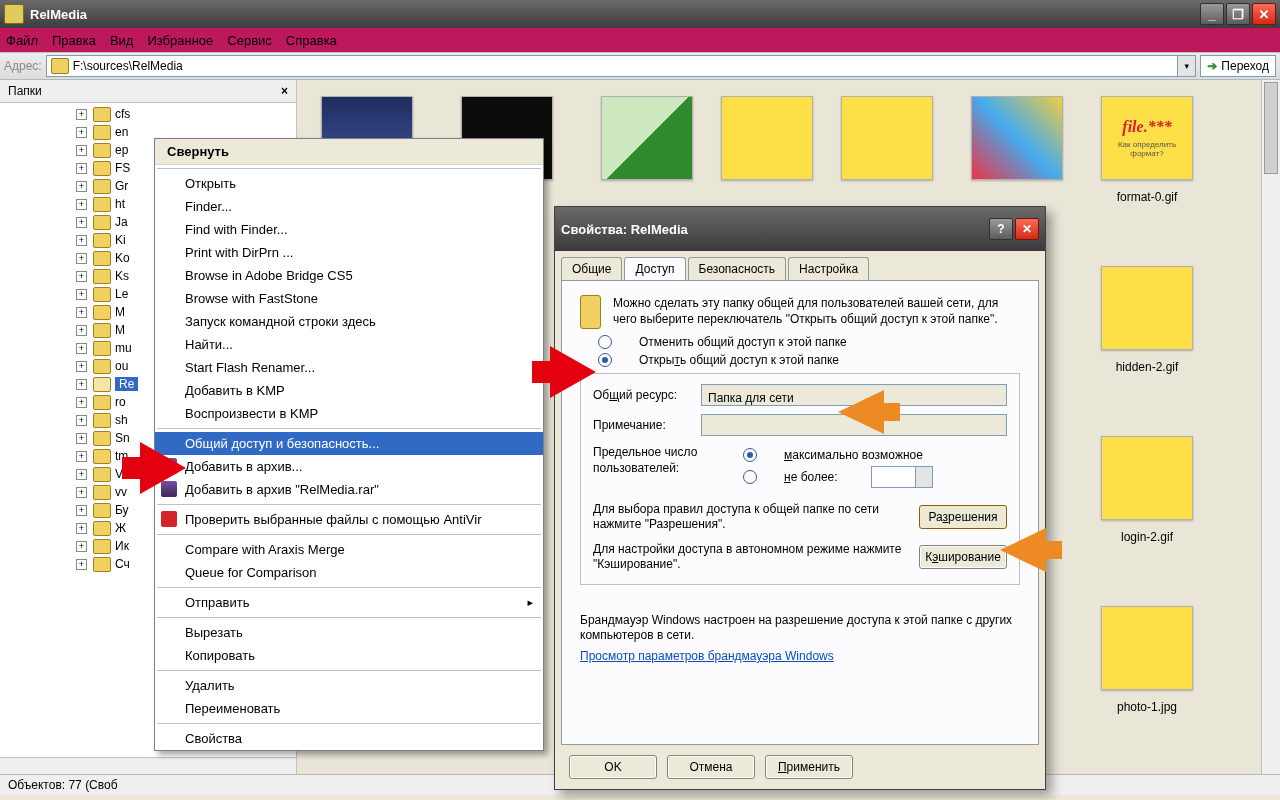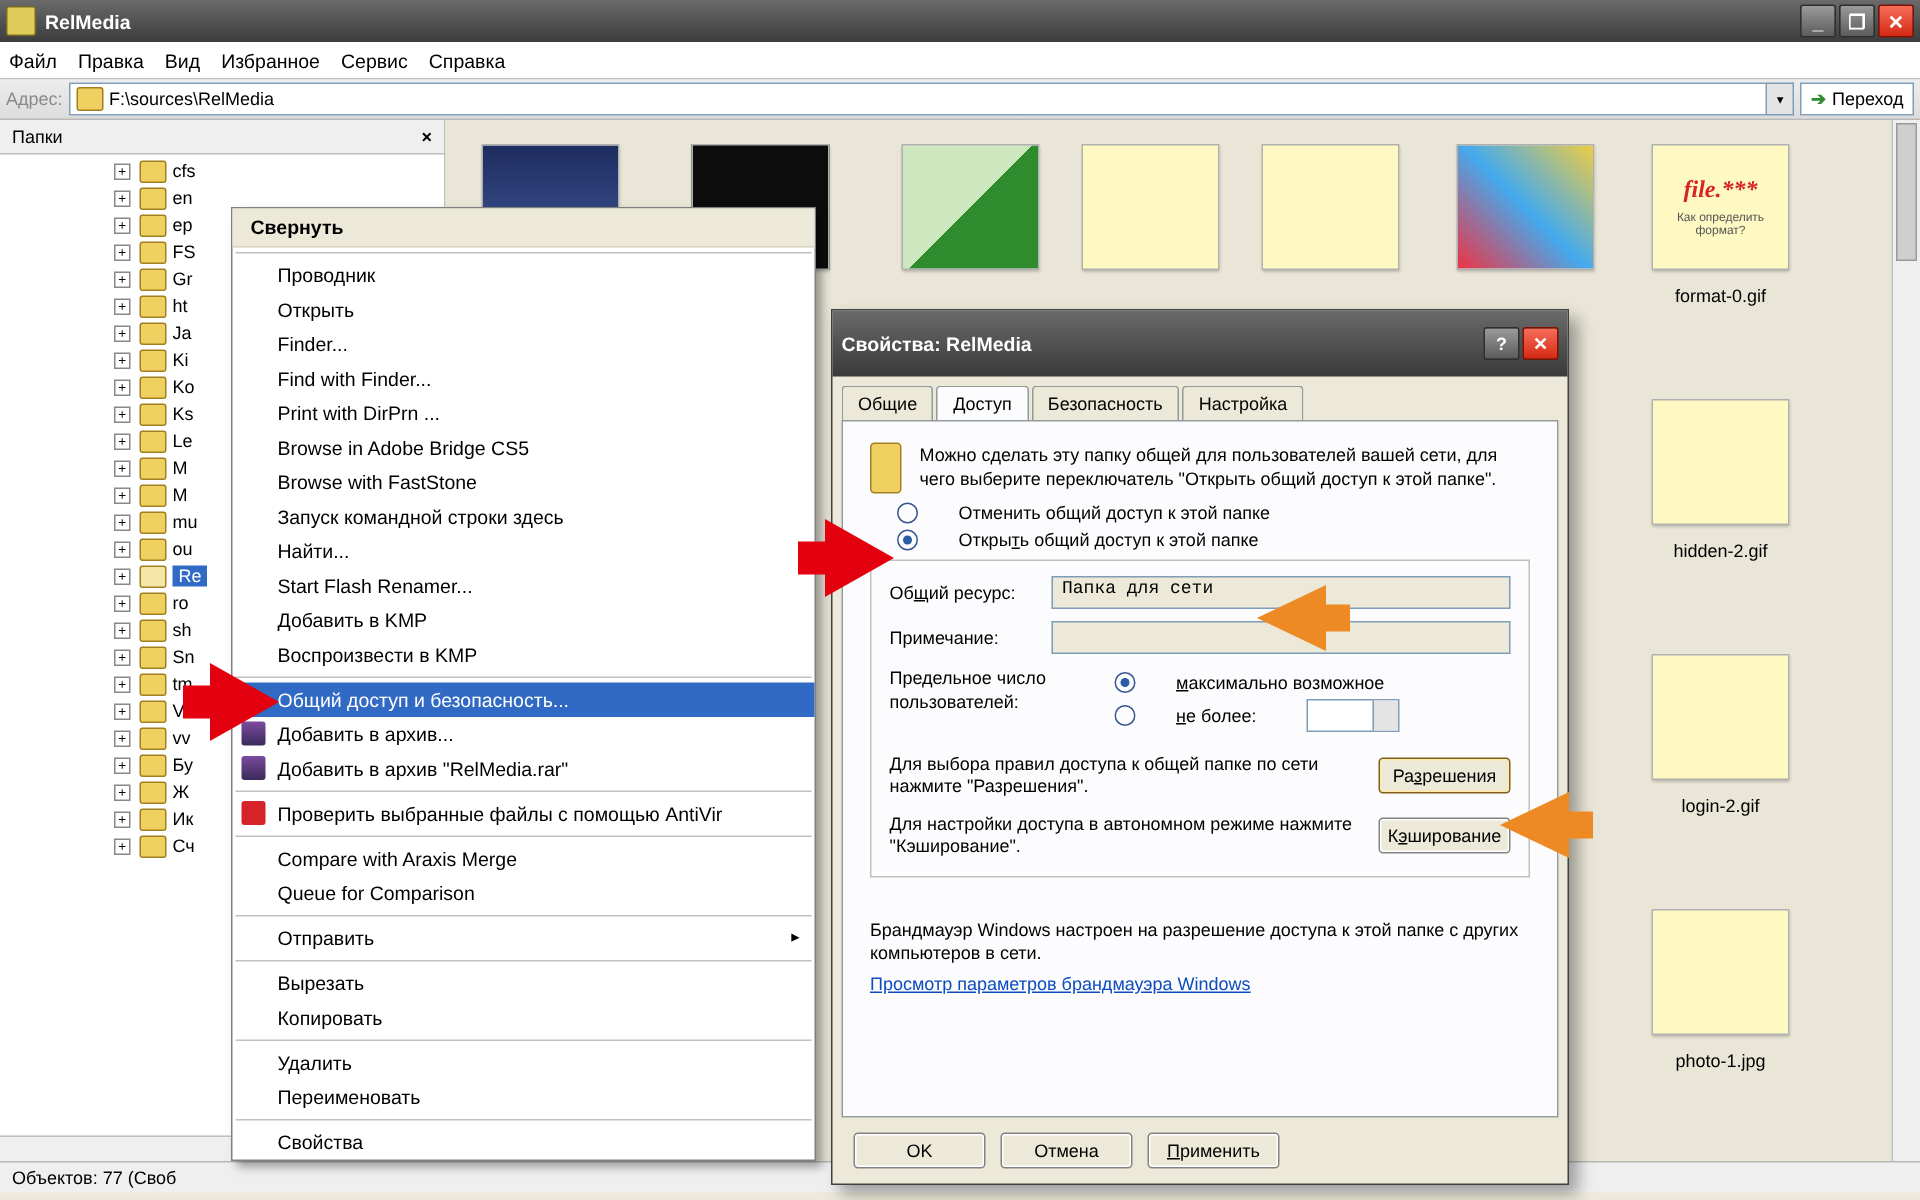--- a/index.html
+++ b/index.html
@@ -10,21 +10,21 @@
  display:flex;align-items:center;color:#fff;padding:0 4px;}
 .titlebar .icon{width:18px;height:18px;background:#e0cc5a;border:1px solid #7a6c20;
  margin-right:6px;border-radius:2px;}
 .titlebar .title{font-size:13px;font-weight:bold;flex:1;}
 .titlebar .btn{width:22px;height:20px;margin-left:2px;display:flex;
  align-items:center;justify-content:center;font-weight:bold;font-size:13px;
  cursor:pointer;border-radius:2px;}
 .titlebar .btn.close{background:linear-gradient(#f76e5a,#d42913);border:1px solid #7d1204;}
 .titlebar .btn.sys{background:linear-gradient(#9a9a9a,#5c5c5c);border:1px solid #2f2f2f;}
 
-.menubar{height:24px;background:#ffffff;border-bottom:1px solid #c0c0c0;
+.menubar{height:24px;background:#be185d;border-bottom:1px solid #c0c0c0;
  display:flex;align-items:center;padding:0 6px;gap:14px;font-size:13px;}
 .menubar span{cursor:default;}
 
 .addr{height:26px;background:linear-gradient(#ededed,#dcdcdc);
  border-bottom:1px solid #b8b8b8;display:flex;align-items:center;font-size:12px;
  padding:0 4px;}
 .addr .lbl{color:#8a8a8a;margin-right:4px;}
 .addr .box{flex:1;height:20px;border:1px solid #7f9db9;background:#fff;
  display:flex;align-items:center;padding:0 4px;}
 .addr .box .fic{width:16px;height:14px;background:#f0d060;border:1px solid #a08020;
@@ -44,21 +44,21 @@
 .tree .row .bx{width:9px;height:9px;border:1px solid #888;margin-right:6px;
  font-size:9px;line-height:9px;text-align:center;}
 .tree .row .fic{width:16px;height:13px;background:#f0d060;border:1px solid #a08020;
  border-radius:2px;margin-right:4px;}
 .tree .row.sel .fic{background:#f5e6a8;}
 .tree .row.sel span.name{background:#316ac5;color:#fff;padding:0 4px;}
 .side-sc{height:16px;border-top:1px solid #c0c0c0;background:#efefef;}
 
 .main{flex:1;background:#e9e6d8;position:relative;overflow:hidden;}
 .thumb{position:absolute;width:120px;text-align:center;font-size:12px;}
-.thumb .pic{width:90px;height:82px;background:#fef9c3;border:1px solid #b0b0b0;
+.thumb .pic{width:90px;height:82px;background:#fde047;border:1px solid #b0b0b0;
  margin:0 auto 10px;box-shadow:0 1px 2px rgba(0,0,0,0.25);}
 .thumb .cap{display:block;}
 .main .sc{position:absolute;right:0;top:0;width:18px;height:100%;
  background:#efefef;border-left:1px solid #c0c0c0;}
 .main .sc .th{height:90px;background:#cfcfcf;border:1px solid #9a9a9a;margin:2px;}
 
 .status{height:20px;border-top:1px solid #b8b8b8;background:#efefef;
  display:flex;align-items:center;padding:0 8px;font-size:12px;}
 
 .ctx{position:absolute;left:154px;top:138px;width:388px;background:#fff;
@@ -98,21 +98,21 @@
  border-radius:3px;margin-right:12px;}
 .dlg .intro{line-height:16px;}
 .radio{display:flex;align-items:center;margin:4px 0 4px 18px;gap:21px;}
 .radio .r{width:12px;height:12px;border:1px solid #37568f;border-radius:50%;
  margin-right:6px;display:flex;align-items:center;justify-content:center;}
 .radio .r.on::after{content:'';width:6px;height:6px;background:#2a5da6;border-radius:50%;}
 .fieldset{border:1px solid #c0c0c0;padding:10px 12px 12px;margin-top:6px;}
 .frow{display:flex;align-items:center;margin-bottom:8px;}
 .frow label{width:108px;}
 .frow .inp{flex:1;height:20px;border:1px solid #7f9db9;background:#ece9d8;
- padding:0 6px;display:flex;align-items:flex-start;font-family:Liberation Mono, monospace;}
+ padding:0 6px;display:flex;align-items:flex-end;}
 .limit{display:flex;margin-top:4px;}
 .limit .lab{width:150px;line-height:16px;}
 .limit .opts{flex:1;}
 .limit .opts .radio{margin-left:0;}
 .spin{display:inline-block;width:60px;height:20px;border:1px solid #7f9db9;
  background:#fff;margin-left:12px;position:relative;}
 .spin::after{content:'';position:absolute;right:0;top:0;width:16px;height:100%;
  border-left:1px solid #7f9db9;background:#e4e4e4;}
 .btnw{display:inline-block;min-width:86px;height:22px;border:1px solid #838383;
  background:#ece9d8;text-align:center;line-height:22px;border-radius:3px;
@@ -354,21 +354,20 @@
 </div>
 
 <div class="status">
  <span>Объектов: 77 (Своб</span>
 </div>
 
 <div class="ctx" id="ctx">
  <div class="hdr">Свернуть</div>
  <div class="sep"></div>
  <div id="ctx-g1">
-      <div class="item">Проводник</div>
       <div class="item">Открыть</div>
       <div class="item">Finder...</div>
       <div class="item">Find with Finder...</div>
       <div class="item">Print with DirPrn ...</div>
       <div class="item">Browse in Adobe Bridge CS5</div>
       <div class="item">Browse with FastStone</div>
       <div class="item">Запуск командной строки здесь</div>
       <div class="item">Найти...</div>
       <div class="item">Start Flash Renamer...</div>
       <div class="item">Добавить в KMP</div>

